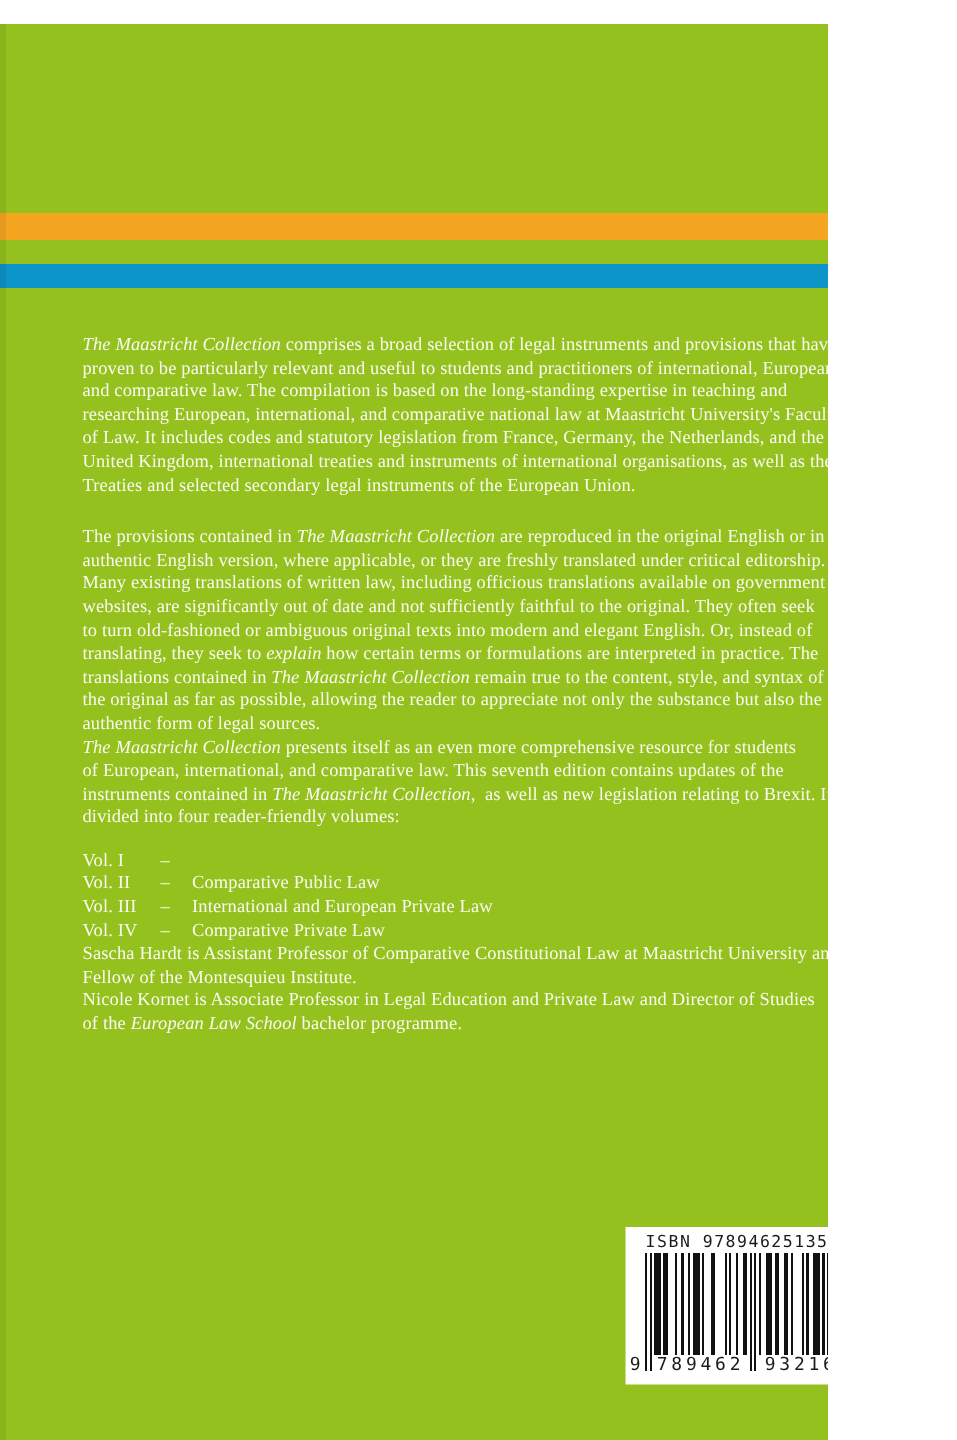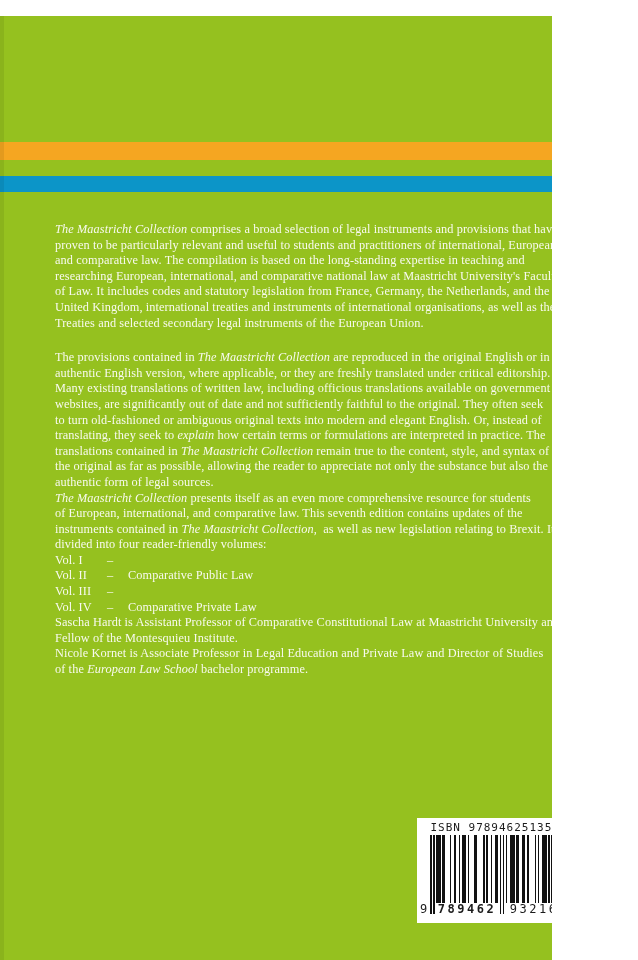--- a/index.html
+++ b/index.html
@@ -18,21 +18,21 @@
   .stripe{position:absolute;left:0;width:638px;}
   .stripe-orange{top:126px;height:18px;}
   .stripe-blue{top:160px;height:16px;}
   .text-col{
     position:absolute;left:55px;top:206px;width:560px;
     font-size:12.3px;line-height:15.6px;letter-spacing:0.1px;
   }
   .para{margin:0;white-space:nowrap;}
   .gap-a{margin-top:19px;}
   .gap-b{}
-  .gap-c{}
+  .gap-c{margin-top:13px;}
   .gap-d{}
   .vol-row{display:flex;white-space:nowrap;}
   .vol-label{width:52px;flex:0 0 52px;}
   .vol-dash{width:21px;flex:0 0 21px;}
   .vol-title{flex:1;}
   .barcode-box{
     position:absolute;left:417px;top:802px;width:164px;height:105px;
     background:#ffffff;
   }
   .isbn-line{
@@ -43,21 +43,21 @@
   .barcode-svg{
     position:absolute;left:13px;top:17px;fill:#111111;
     shape-rendering:crispEdges;
   }
   .bc-digit{
     position:absolute;top:84px;height:18px;
     font-family:"DejaVu Sans Mono", monospace;font-size:12px;color:#1b1b1b;
     text-align:center;white-space:nowrap;
   }
   .bc-d0{left:1px;width:11px;letter-spacing:0;}
-  .bc-d1{left:20px;width:60px;letter-spacing:2.5px;font-weight:bold;}
+  .bc-d1{left:20px;width:60px;letter-spacing:2.5px;}
   .bc-d2{left:92px;width:60px;letter-spacing:2.5px;}
 </style>
 </head>
 <body>
 
 <div class="cover" style="background: rgb(149, 193, 31);">
   <div class="stripe stripe-orange" style="background: rgb(245, 166, 33);"></div>
   <div class="stripe stripe-blue" style="background: rgb(12, 149, 200);"></div>
   <div class="spine-shade"></div>
 
@@ -72,20 +72,21 @@
     <span class="vol-dash">–</span>
   </div>
         <div class="vol-row">
     <span class="vol-label">Vol. II</span>
     <span class="vol-dash">–</span>
     <span class="vol-title">Comparative Public Law</span>
   </div>
         <div class="vol-row">
     <span class="vol-label">Vol. III</span>
     <span class="vol-dash">–</span>
+    <span class="vol-title">International and European Private Law</span>
   </div>
         <div class="vol-row">
     <span class="vol-label">Vol. IV</span>
     <span class="vol-dash">–</span>
     <span class="vol-title">Comparative Private Law</span>
   </div>
       </div>
 
     <p class="para gap-d">Sascha Hardt is Assistant Professor of Comparative Constitutional Law at Maastricht University and<br>Fellow of the Montesquieu Institute.<br>Nicole Kornet is Associate Professor in Legal Education and Private Law and Director of Studies<br>of the <i>European Law School</i> bachelor programme.</p>
   </div>

